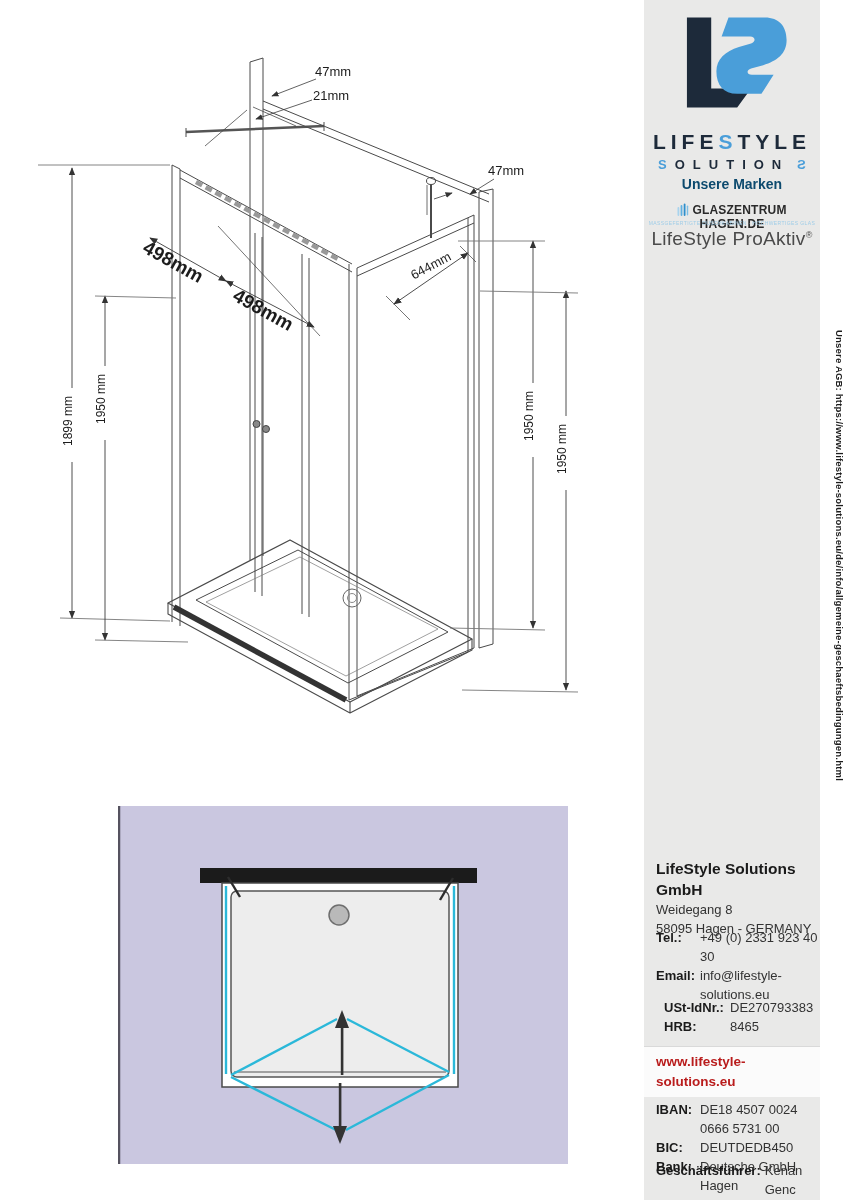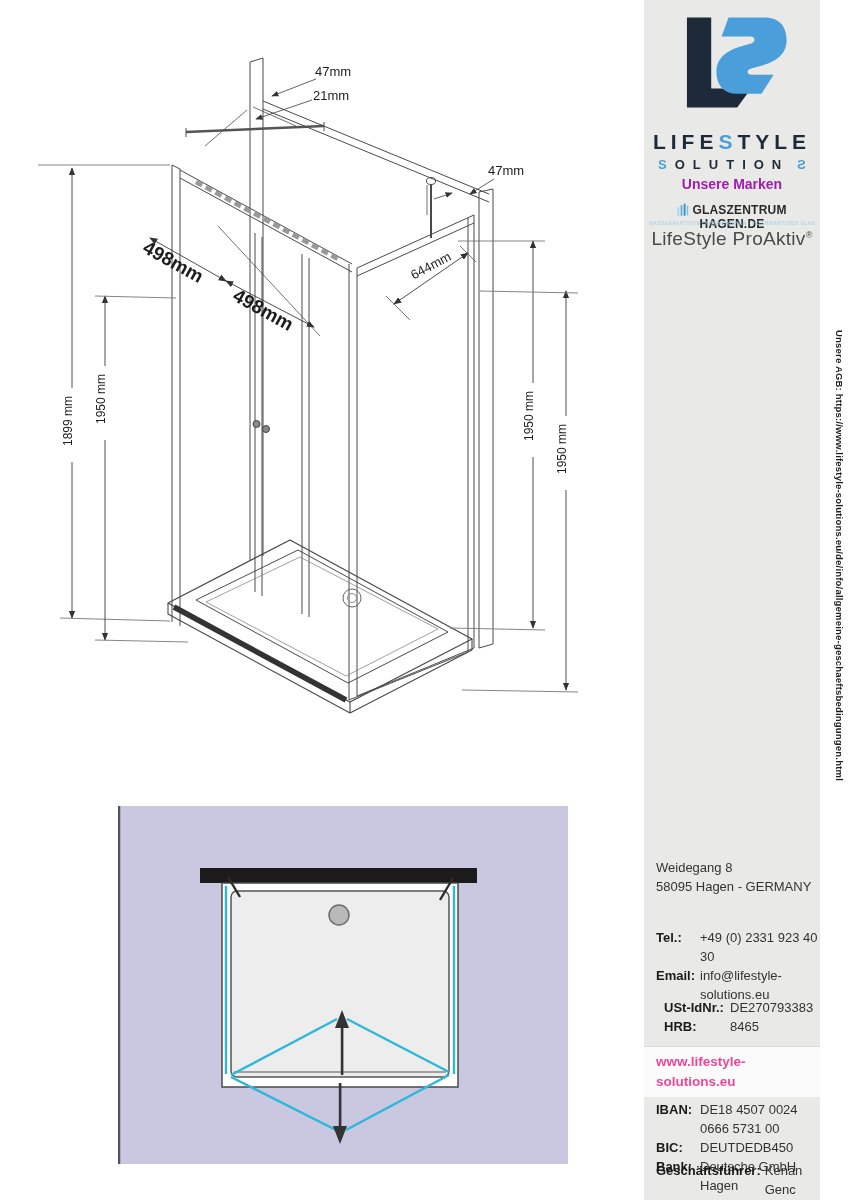--- a/index.html
+++ b/index.html
@@ -12,38 +12,38 @@
   #links-band{left:644px;top:1046px;width:176px;height:50px;background:#fbfbfb;
               border-top:1px solid #d9d9d9;}
   #logo-block{left:644px;top:14px;width:176px;text-align:center;}
   #monogram{display:block;margin:0 auto;}
   .word1{font-size:21px;font-weight:800;letter-spacing:5px;color:#1d2a3a;margin-top:12px;}
   .word1 .blue-s{color:#4a9ed9;}
   .word2{font-size:13px;font-weight:700;letter-spacing:8px;color:#1d2a3a;margin-top:3px;}
   .word2 .blue-s{color:#4a9ed9;display:inline-block;}
   .word2 .flip{transform:scaleX(-1);}
   #brands-heading{left:644px;top:176px;width:176px;text-align:center;
-                  font-size:14px;font-weight:700;color:#a21caf;}
+                  font-size:14px;font-weight:700;color:#0c4a6e;}
   #brand1-row{left:644px;top:203px;width:176px;text-align:center;color:#2a2a2a;
               font-size:12px;font-weight:700;letter-spacing:.2px;}
   #brand1-row svg{vertical-align:-3px;margin-right:2px;}
   #brand1-tagline{left:644px;top:220px;width:176px;text-align:center;
                   font-size:5px;color:#9fcde8;letter-spacing:.4px;}
   #brand2{left:644px;top:228px;width:176px;text-align:center;
           font-size:19px;font-weight:400;color:#4a4a4a;letter-spacing:.3px;}
   #brand2 sup{font-size:9px;}
 
   .sb-text{left:656px;width:168px;color:#333;font-size:13px;line-height:19px;}
   .sb-name{font-size:15.5px;font-weight:700;color:#1a1a1a;line-height:21px;}
   .row{display:flex;}
   .row .lab{font-weight:700;color:#1a1a1a;flex:0 0 auto;}
   .contact .lab{width:44px;}
   .reg .lab{width:66px;}
   .bank .lab{width:44px;}
-  .link{color:#ec4899;font-weight:700;font-size:13.5px;line-height:20px;cursor:pointer;}
+  .link{color:#b91c1c;font-weight:700;font-size:13.5px;line-height:20px;cursor:pointer;}
   .gf .lab{margin-right:4px;}
 
   #agb-vertical{left:821px;top:330px;width:24px;
       writing-mode:vertical-rl;text-orientation:mixed;
       font-size:9.5px;font-weight:700;color:#1c1c1c;letter-spacing:.2px;white-space:nowrap;}
 
   
   #iso-wrap{left:0;top:0;width:636px;height:760px;}
   #topview-wrap{left:118px;top:806px;width:450px;height:358px;}
 </style>
@@ -201,20 +201,21 @@
     <rect x="0.5" y="4" width="1.8" height="9" rx="0.9" fill="#a8d4ee"></rect>
     <rect x="3.6" y="2" width="1.8" height="11" rx="0.9" fill="#5fb0e0"></rect>
     <rect x="6.7" y="0.5" width="1.8" height="12.5" rx="0.9" fill="#2e8fcc"></rect>
     <rect x="9.8" y="2.5" width="1.4" height="10" rx="0.7" fill="#7cbfe6"></rect>
   </svg><span>GLASZENTRUM HAGEN.DE</span>
 </div>
 <div class="abs" id="brand1-tagline">MASSGEFERTIGTE DUSCHKABINEN · HOCHWERTIGES GLAS</div>
 <div class="abs" id="brand2"><span>LifeStyle ProAktiv</span><sup>®</sup></div>
 
 <div class="abs sb-text" style="top:858px;">
+  <div class="sb-name">LifeStyle Solutions GmbH</div>
   <div>Weidegang 8</div>
   <div>58095 Hagen - GERMANY</div>
 </div>
 
 <div class="abs sb-text contact" style="top:928px;">
   <div class="row">
     <span class="lab">Tel.:</span>
     <span>+49 (0) 2331 923 40 30</span>
   </div>
   <div class="row">

